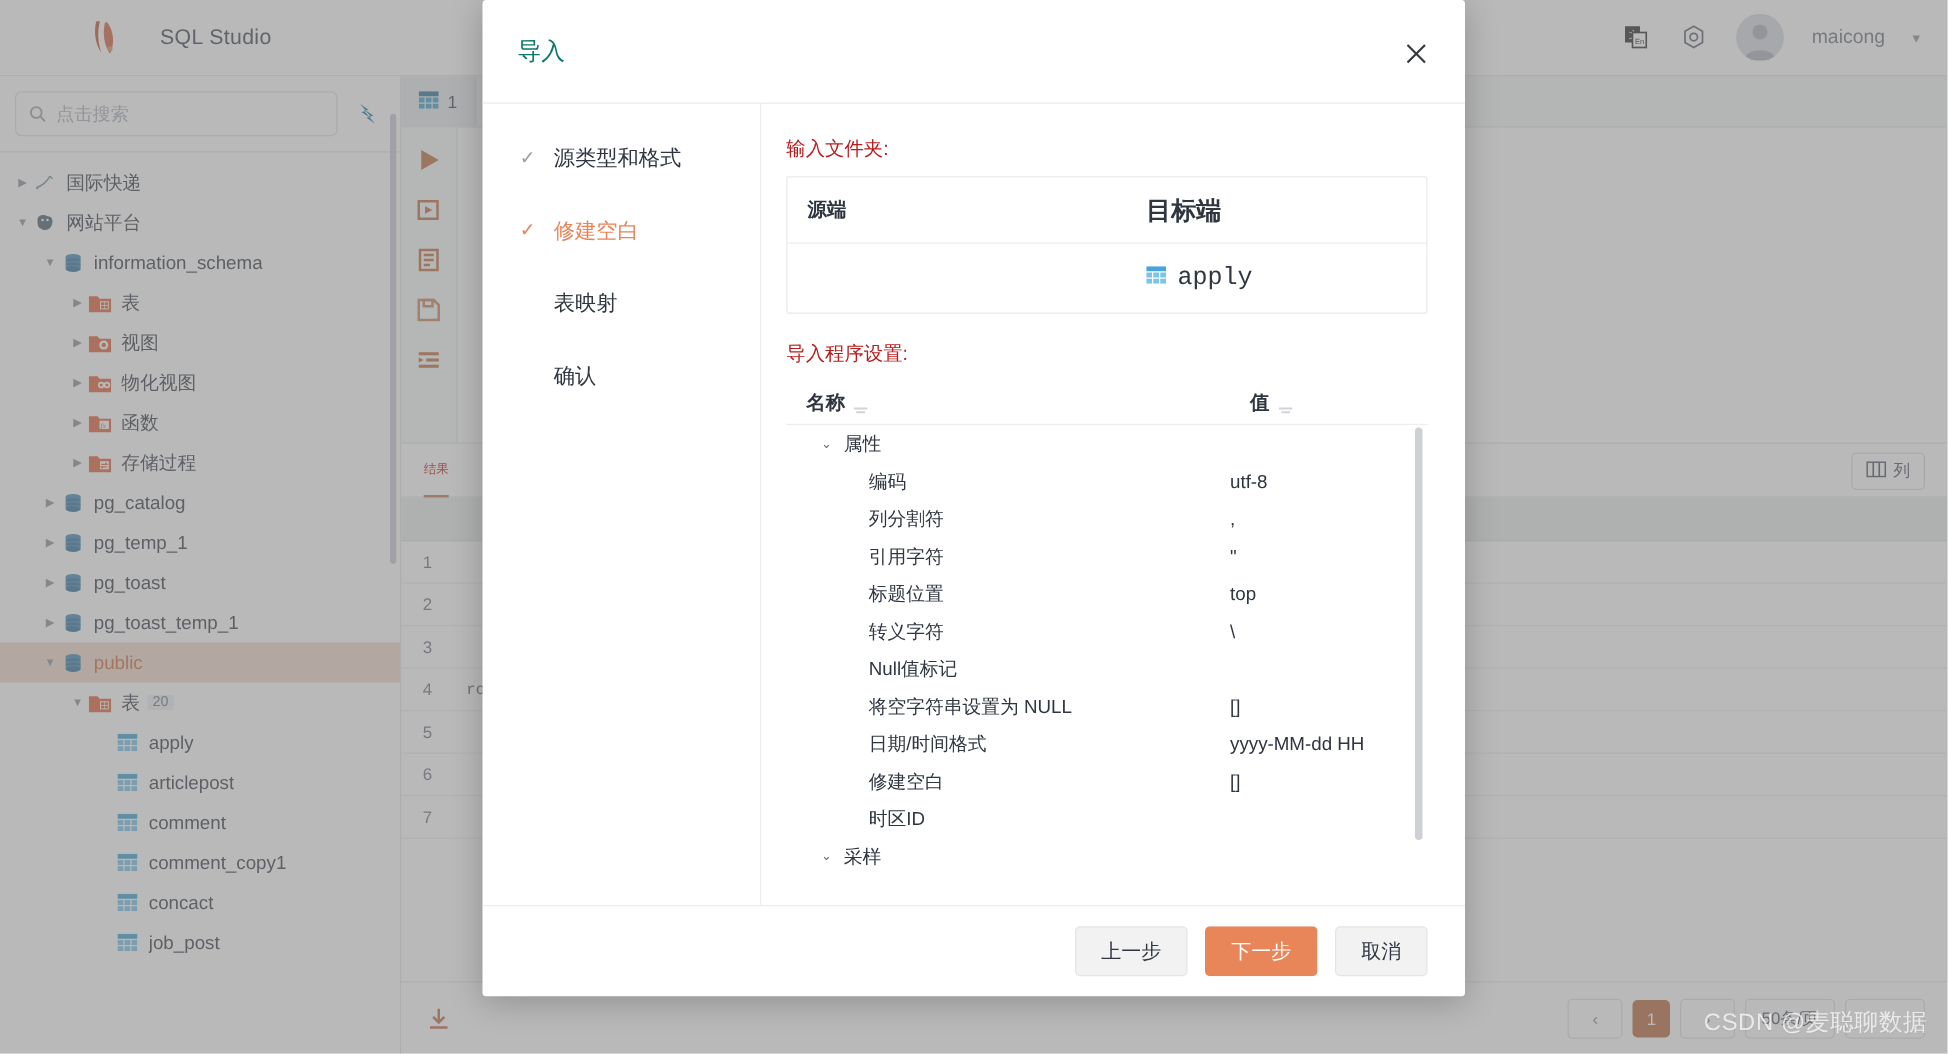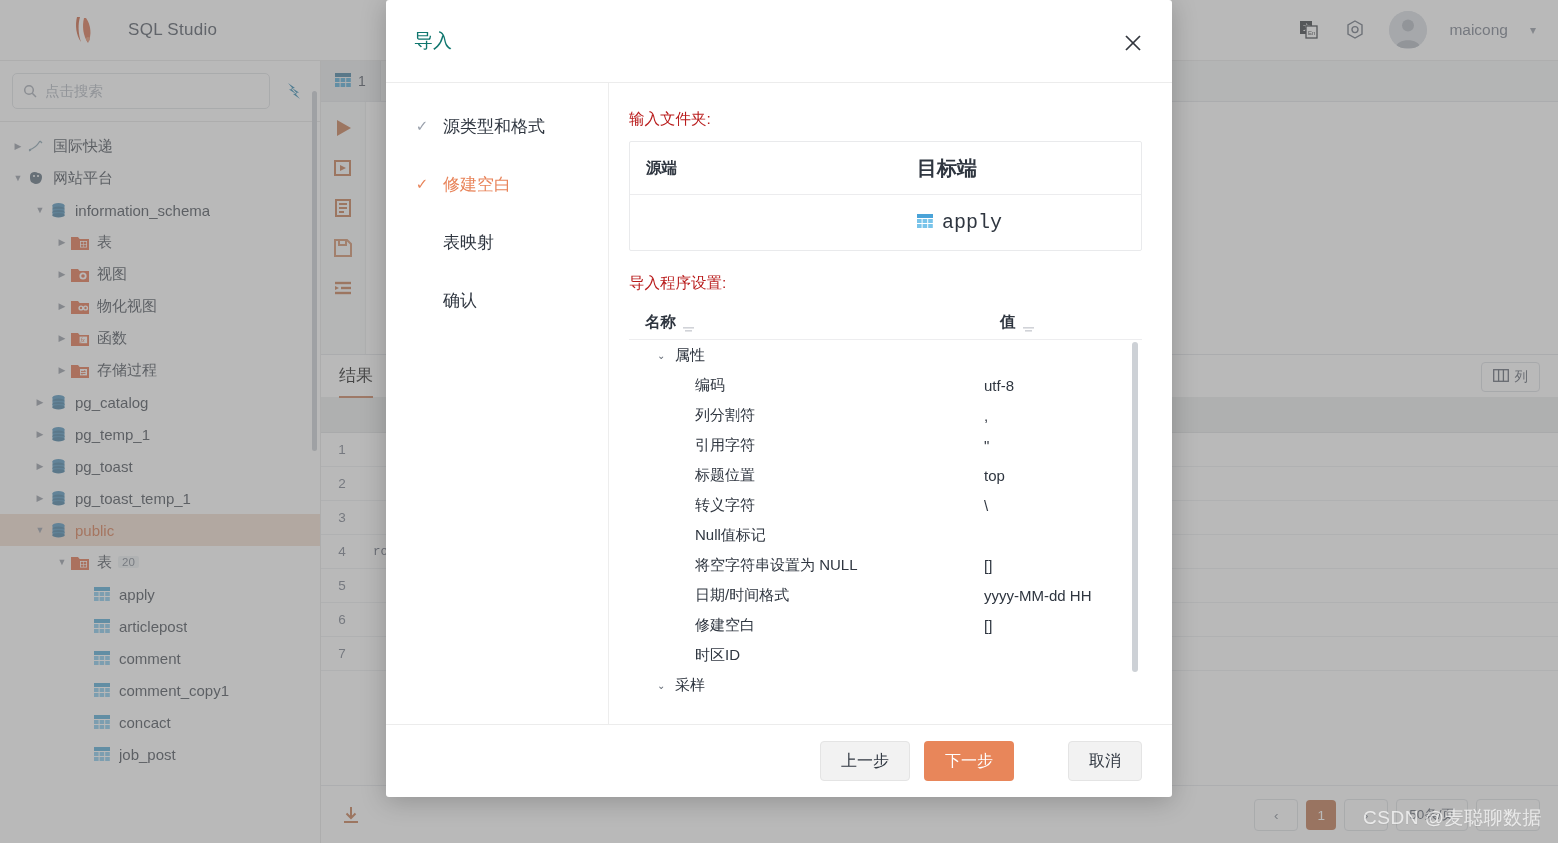--- a/index.html
+++ b/index.html
@@ -56,21 +56,21 @@
   .editor-area{flex:1;display:flex;min-height:0;}
   .vtools{width:44px;background:#f7f8f9;border-right:1px solid #e8eaec;
     display:flex;flex-direction:column;align-items:center;padding-top:14px;gap:16px;}
   .vtool{width:24px;height:24px;color:#bf6a3c;display:flex;align-items:center;justify-content:center;}
   .sqlpane{flex:1;padding:12px 16px;font-family:"Liberation Mono","DejaVu Sans Mono",monospace;
     font-size:13px;color:#444c57;line-height:20px;min-width:0;overflow:hidden;}
   .gutter-dots{color:#b9bec6;}
 
   .result-wrap{height:430px;border-top:1px solid #e1e3e6;display:flex;flex-direction:column;}
   .result-tabs{height:42px;display:flex;align-items:center;padding:0 18px;gap:26px;border-bottom:1px solid #e8eaec;position:relative;}
-  .rtab{font-size:17px;color:#000000;height:100%;display:flex;align-items:center;border-bottom:2px solid #c4714a;}
+  .rtab{font-size:10px;color:#b91c1c;height:100%;display:flex;align-items:center;border-bottom:2px solid #c4714a;}
   .result-toolbar{position:absolute;right:18px;top:7px;}
   .col-btn{height:28px;border:1px solid #d8dbe0;border-radius:4px;background:#fff;
     display:flex;align-items:center;gap:6px;padding:0 11px;font-size:13.5px;color:#4b5260;}
   .grid{flex:1;display:flex;flex-direction:column;overflow:hidden;}
   .grid-head{height:34px;background:#e9eaec;border-bottom:1px solid #dcdee1;display:flex;}
   .grid-row{height:33px;border-bottom:1px solid #eceef0;display:flex;align-items:center;font-size:13.5px;color:#51596a;}
   .cell-idx{width:42px;text-align:center;color:#6b7280;flex:0 0 42px;}
   .cell-plan{padding-left:10px;font-family:"Liberation Mono","DejaVu Sans Mono",monospace;font-size:12.5px;color:#51596a;white-space:nowrap;overflow:hidden;}
 
   .statusbar{height:58px;display:flex;align-items:center;padding:0 18px;gap:10px;
@@ -122,21 +122,21 @@
   .pt-row{height:30px;display:flex;align-items:center;font-size:15px;color:#2f3640;}
   .pt-name{width:355px;flex:0 0 355px;display:flex;align-items:center;}
   .pt-val{flex:1;font-size:15px;color:#2f3640;white-space:nowrap;overflow:hidden;}
   .grp-caret{width:18px;margin-left:28px;color:#616873;font-size:10px;display:flex;align-items:center;}
   .pt-indent{width:66px;flex:0 0 66px;}
   .pt-scroll{position:absolute;right:4px;top:2px;width:6px;height:330px;background:#cdd1d6;border-radius:3px;}
 
   .modal-foot{height:72px;flex:0 0 72px;border-top:1px solid #ececec;
     display:flex;align-items:center;justify-content:flex-end;gap:14px;padding-right:30px;}
   .btn{height:38px;border-radius:4px;font-size:16px;display:flex;align-items:center;justify-content:center;padding:0 20px;border:1px solid transparent;}
-  .btn-default{background:#f2f2f2;color:#2f3640;border-color:#e4e4e4;margin-left:40px;}
+  .btn-default{background:#f2f2f2;color:#2f3640;border-color:#e4e4e4;}
   .btn-primary{background:#e8865a;color:#fff;}
 </style>
 </head>
 <body>
 
 <div id="app-root">
 
   <div class="topbar">
     <div class="logo-wrap">
       <div class="logo">

